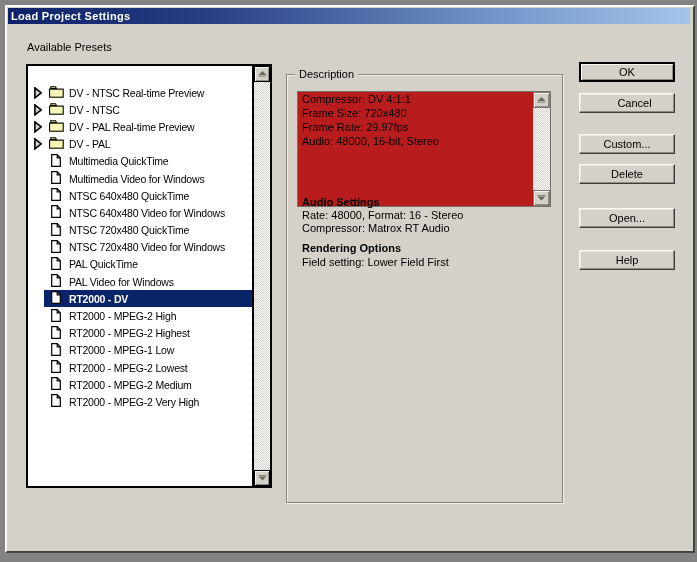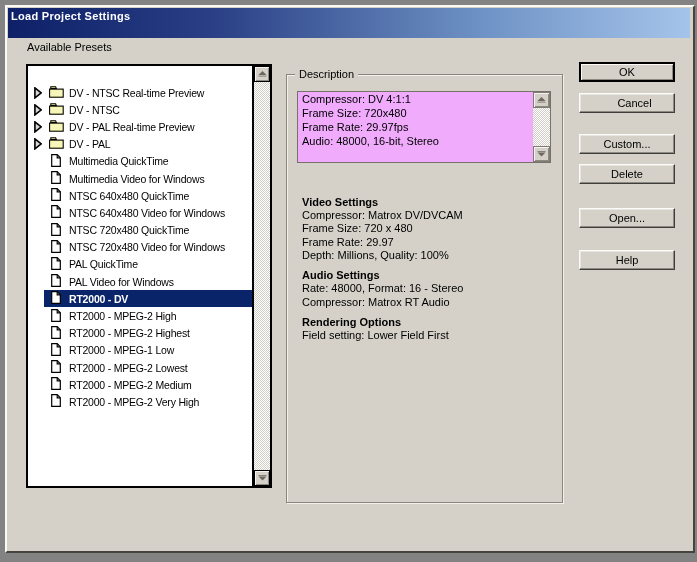--- a/index.html
+++ b/index.html
@@ -15,21 +15,21 @@
 }
 .window {
   position:absolute; left:5px; top:5px; width:690px; height:548px;
   background:#d5d1c9;
   border-top:2px solid #fbfaf7;
   border-left:2px solid #fbfaf7;
   border-right:2px solid #45443f;
   border-bottom:2px solid #45443f;
 }
 .titlebar {
-  position:absolute; left:1px; top:1px; width:682px; height:30px;
+  position:absolute; left:1px; top:1px; width:682px; height:16px;
   background:linear-gradient(to right,#0d2068,#2a3f85 30%,#6f93c6 70%,#a5c4ea);
   color:#fff; font-weight:bold;
   line-height:17px; padding-left:3px;
   letter-spacing:0.3px;
 }
 .label-presets { position:absolute; left:20px; top:34px; }
 
 
 .listbox {
   position:absolute; left:19px; top:57px; width:246px; height:424px;
@@ -63,22 +63,22 @@
 .groupbox {
   position:absolute; left:279px; top:55px; width:277px; height:429px;
   border:1px solid #8a867e;
   box-shadow:inset 1px 1px 0 #f2f1ec, 1px 1px 0 #f2f1ec;
   margin-top:12px;
 }
 .group-label {
   position:absolute; left:8px; top:-7px; background:#d5d1c9; padding:0 4px;
 }
 .descbox {
-  position:absolute; left:10px; top:16px; width:254px; height:72px;
-  background:#f0abfc; border:1px solid #75726b;
+  position:absolute; left:10px; top:16px; width:254px; height:116px;
+  background:#b91c1c; border:1px solid #75726b;
   display:flex;
 }
 .desc-text { flex:1 1 auto; padding:0px 0 0 4px; line-height:14px; overflow:hidden; }
 .desc-sb {
   flex:0 0 17px;
   display:flex; flex-direction:column;
   background:repeating-conic-gradient(#ffffff 0% 25%, #d2cfc7 0% 50%) 0 0/2px 2px;
 }
 .sb2-btn {
   height:16px; flex:0 0 16px; background:#d5d1c9;
@@ -369,27 +369,20 @@
         <div class="sb2-btn">
           <svg width="9" height="6" viewBox="0 0 9 6">
               <polygon points="4.5,5.5 8.5,1.5 0.5,1.5" fill="#6b685f"></polygon>
               <rect x="0.5" y="0" width="8" height="1" fill="#84817a"></rect>
             </svg>
         </div>
       </div>
     </div>
     <div class="desc-sections" id="desc-sections">
         <div class="desc-section">
-          <div class="desc-heading">Video Settings</div>
-          <div>Compressor: Matrox DV/DVCAM</div>
-          <div>Frame Size: 720 x 480</div>
-          <div>Frame Rate: 29.97</div>
-          <div>Depth: Millions, Quality: 100%</div>
-        </div>
-        <div class="desc-section">
           <div class="desc-heading">Audio Settings</div>
           <div>Rate: 48000, Format: 16 - Stereo</div>
           <div>Compressor: Matrox RT Audio</div>
         </div>
         <div class="desc-section">
           <div class="desc-heading">Rendering Options</div>
           <div>Field setting: Lower Field First</div>
         </div>
       </div>
   </div>

